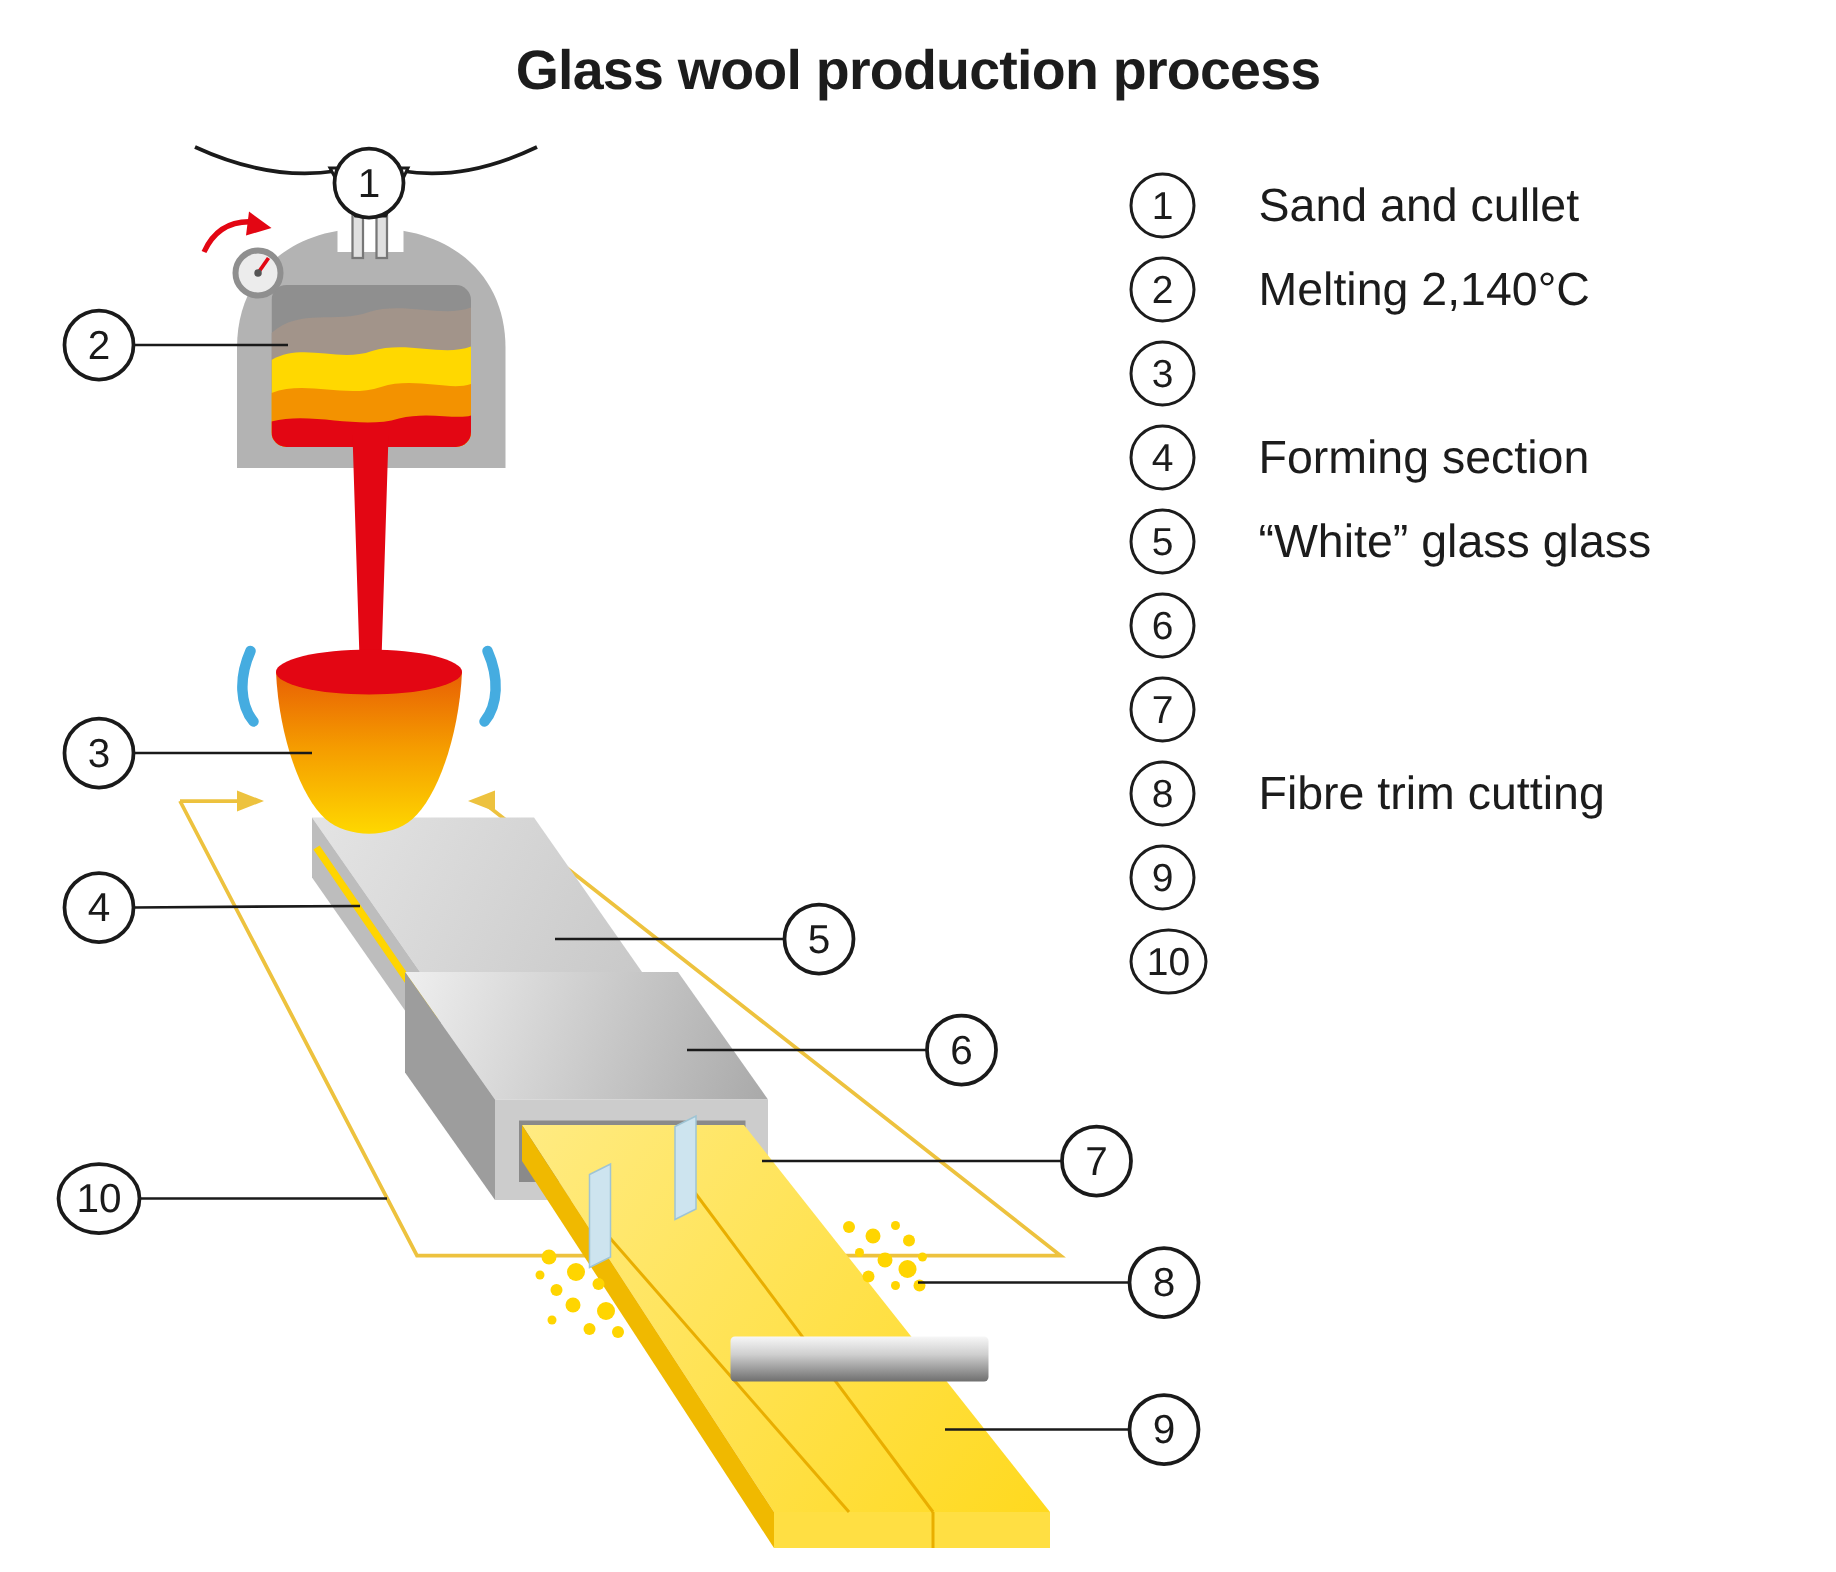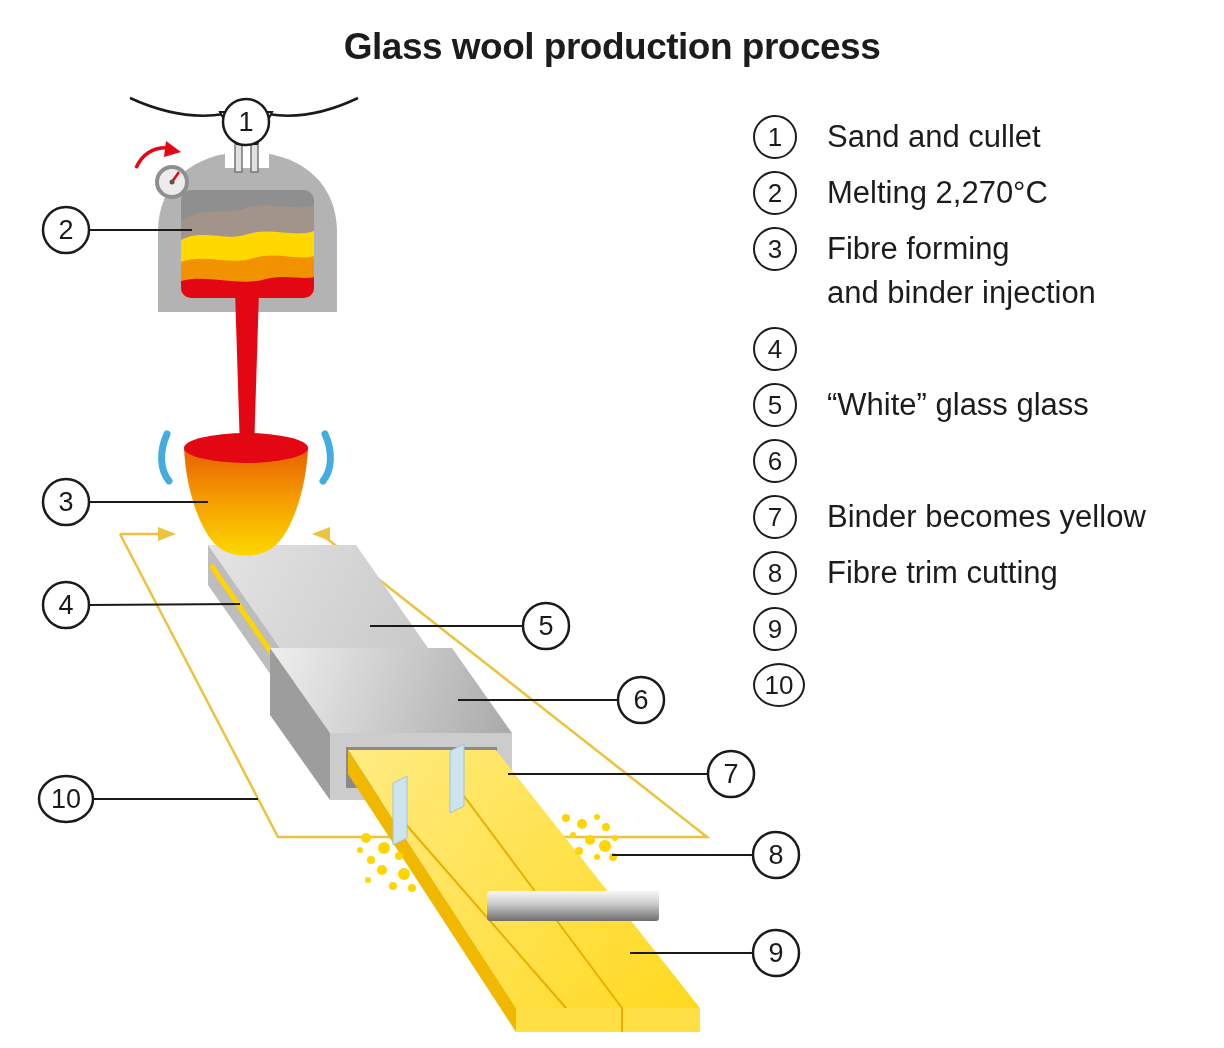--- a/index.html
+++ b/index.html
@@ -7,21 +7,21 @@
   body { width:1224px; height:1048px; font-family:"Liberation Sans", sans-serif; color:#1c1c1c; }
   .page { position:relative; width:1224px; height:1048px; background:#ffffff; overflow:hidden; }
   .title { position:absolute; top:26px; left:0; width:100%; text-align:center;
            font-size:37px; font-weight:700; letter-spacing:-0.5px; color:#1c1c1c; }
   .diagram-svg { position:absolute; top:0; left:0; display:block; }
   .legend { position:absolute; left:753px; top:115px; }
   .legend-row { display:flex; align-items:flex-start; margin-bottom:12px; }
   .badge { flex:0 0 auto; width:44px; height:44px; border:2.5px solid #1c1c1c; border-radius:50%;
            display:flex; align-items:center; justify-content:center; font-size:26px; color:#1c1c1c; }
   .badge-wide { width:52px; }
-  .legend-label { margin-left:30px; font-size:31px; line-height:44px; color:#1c1c1c; white-space:pre-line; }
+  .legend-label { margin-left:42px; font-size:31px; line-height:44px; color:#1c1c1c; white-space:pre-line; }
 </style>
 </head>
 <body>
 
 <div class="page">
 
   <h1 class="title">Glass wool production process</h1>
 
   <svg class="diagram-svg" width="1224" height="1048" viewBox="0 0 1224 1048">
     <defs>
@@ -207,50 +207,48 @@
     <div class="legend-row">
       <span class="badge">
           <span>1</span>
         </span>
       <span class="legend-label">Sand and cullet</span>
     </div>
     <div class="legend-row">
       <span class="badge">
           <span>2</span>
         </span>
-      <span class="legend-label">Melting 2,270°C</span>
+      <span class="legend-label">Melting 2,140°C</span>
     </div>
     <div class="legend-row">
       <span class="badge">
           <span>3</span>
         </span>
-      <span class="legend-label">Fibre forming
-and binder injection</span>
     </div>
     <div class="legend-row">
       <span class="badge">
           <span>4</span>
         </span>
+      <span class="legend-label">Forming section</span>
     </div>
     <div class="legend-row">
       <span class="badge">
           <span>5</span>
         </span>
       <span class="legend-label">“White” glass glass</span>
     </div>
     <div class="legend-row">
       <span class="badge">
           <span>6</span>
         </span>
     </div>
     <div class="legend-row">
       <span class="badge">
           <span>7</span>
         </span>
-      <span class="legend-label">Binder becomes yellow</span>
     </div>
     <div class="legend-row">
       <span class="badge">
           <span>8</span>
         </span>
       <span class="legend-label">Fibre trim cutting</span>
     </div>
     <div class="legend-row">
       <span class="badge">
           <span>9</span>

